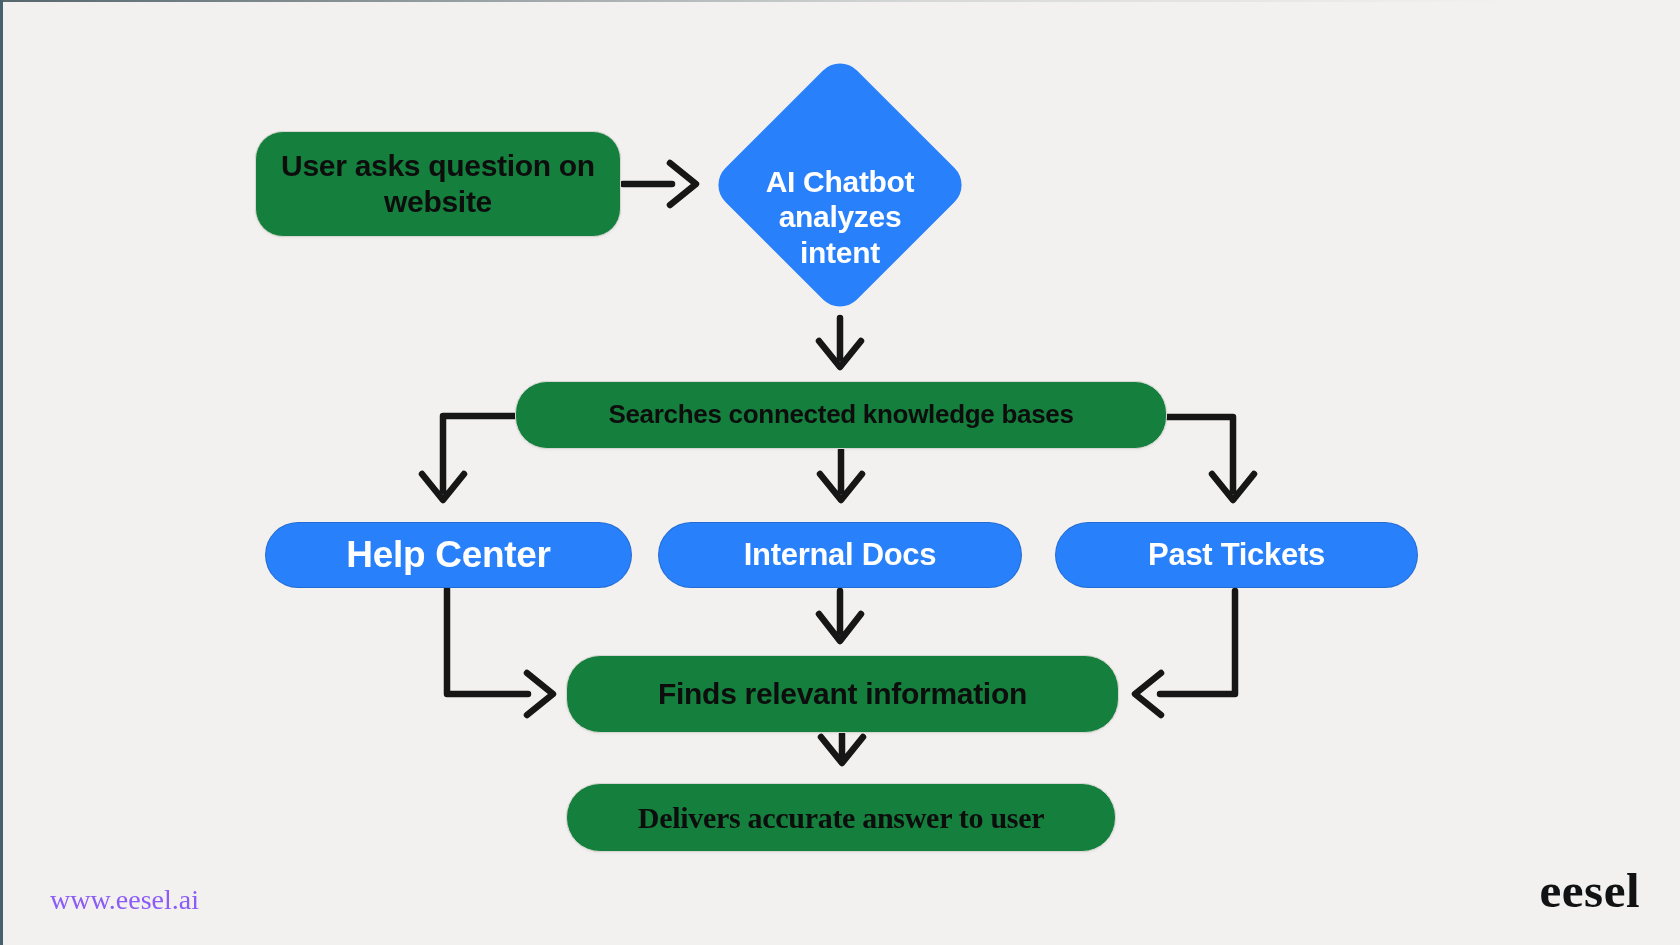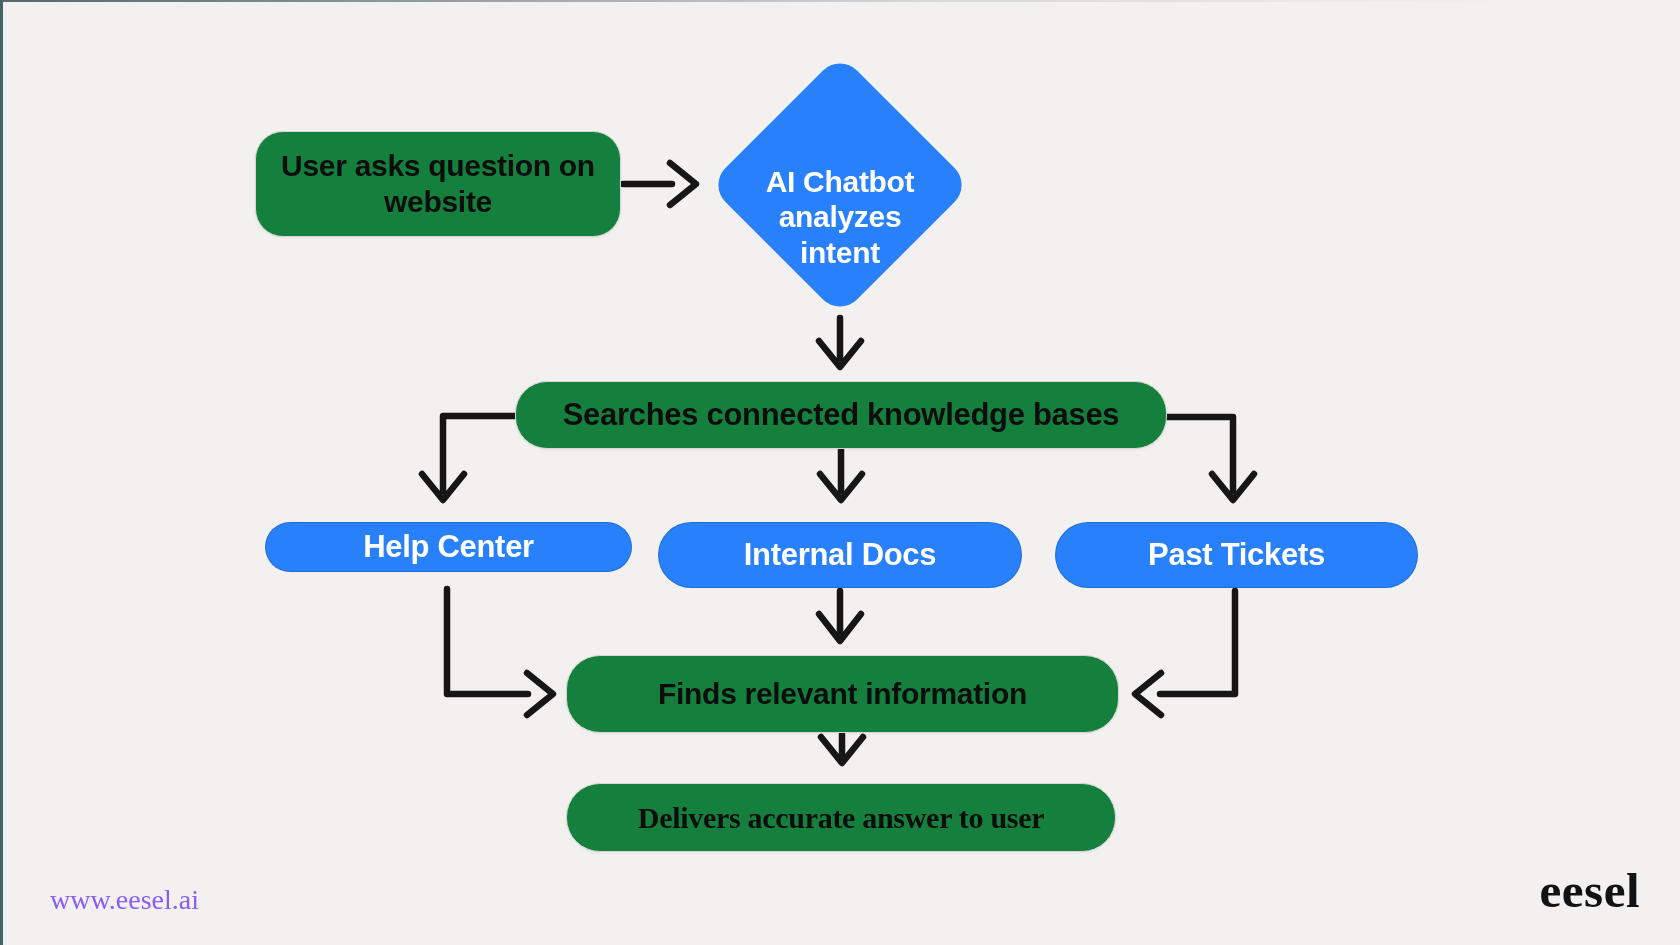--- a/index.html
+++ b/index.html
@@ -31,22 +31,22 @@
     border:1.5px solid #D9D7D3;
     color:#0D0D0D;
     box-shadow:0 1px 3px rgba(0,0,0,0.05);
   }
   .node-blue{
     background:#2980FB;
     border:1px solid rgba(0,0,0,0.16);
     color:#FFFFFF;
   }
   .n-user    {left:255px;top:131px;width:366px;height:106px;border-radius:28px;}
-  .n-searches{left:515px;top:381px;width:652px;height:68px;border-radius:32px;font-size:31px;}
-  .n-help    {left:265px;top:522px;width:367px;height:50px;border-radius:33px;font-size:31px;}
+  .n-searches{left:515px;top:381px;width:652px;height:68px;border-radius:32px;font-size:26px;}
+  .n-help    {left:265px;top:522px;width:367px;height:66px;border-radius:33px;font-size:37px;}
   .n-internal{left:658px;top:522px;width:364px;height:66px;border-radius:33px;font-size:31px;}
   .n-past    {left:1055px;top:522px;width:363px;height:66px;border-radius:33px;font-size:31px;}
   .n-finds   {left:566px;top:655px;width:553px;height:78px;border-radius:34px;}
   .n-delivers{left:566px;top:783px;width:550px;height:69px;border-radius:34px;font-family:Liberation Serif, serif;}
   .diamond-shape{
     position:absolute;left:747px;top:92px;width:186px;height:186px;
     background:#2980FB;border-radius:24px;
     transform:rotate(45deg);
   }
   .diamond-label{

